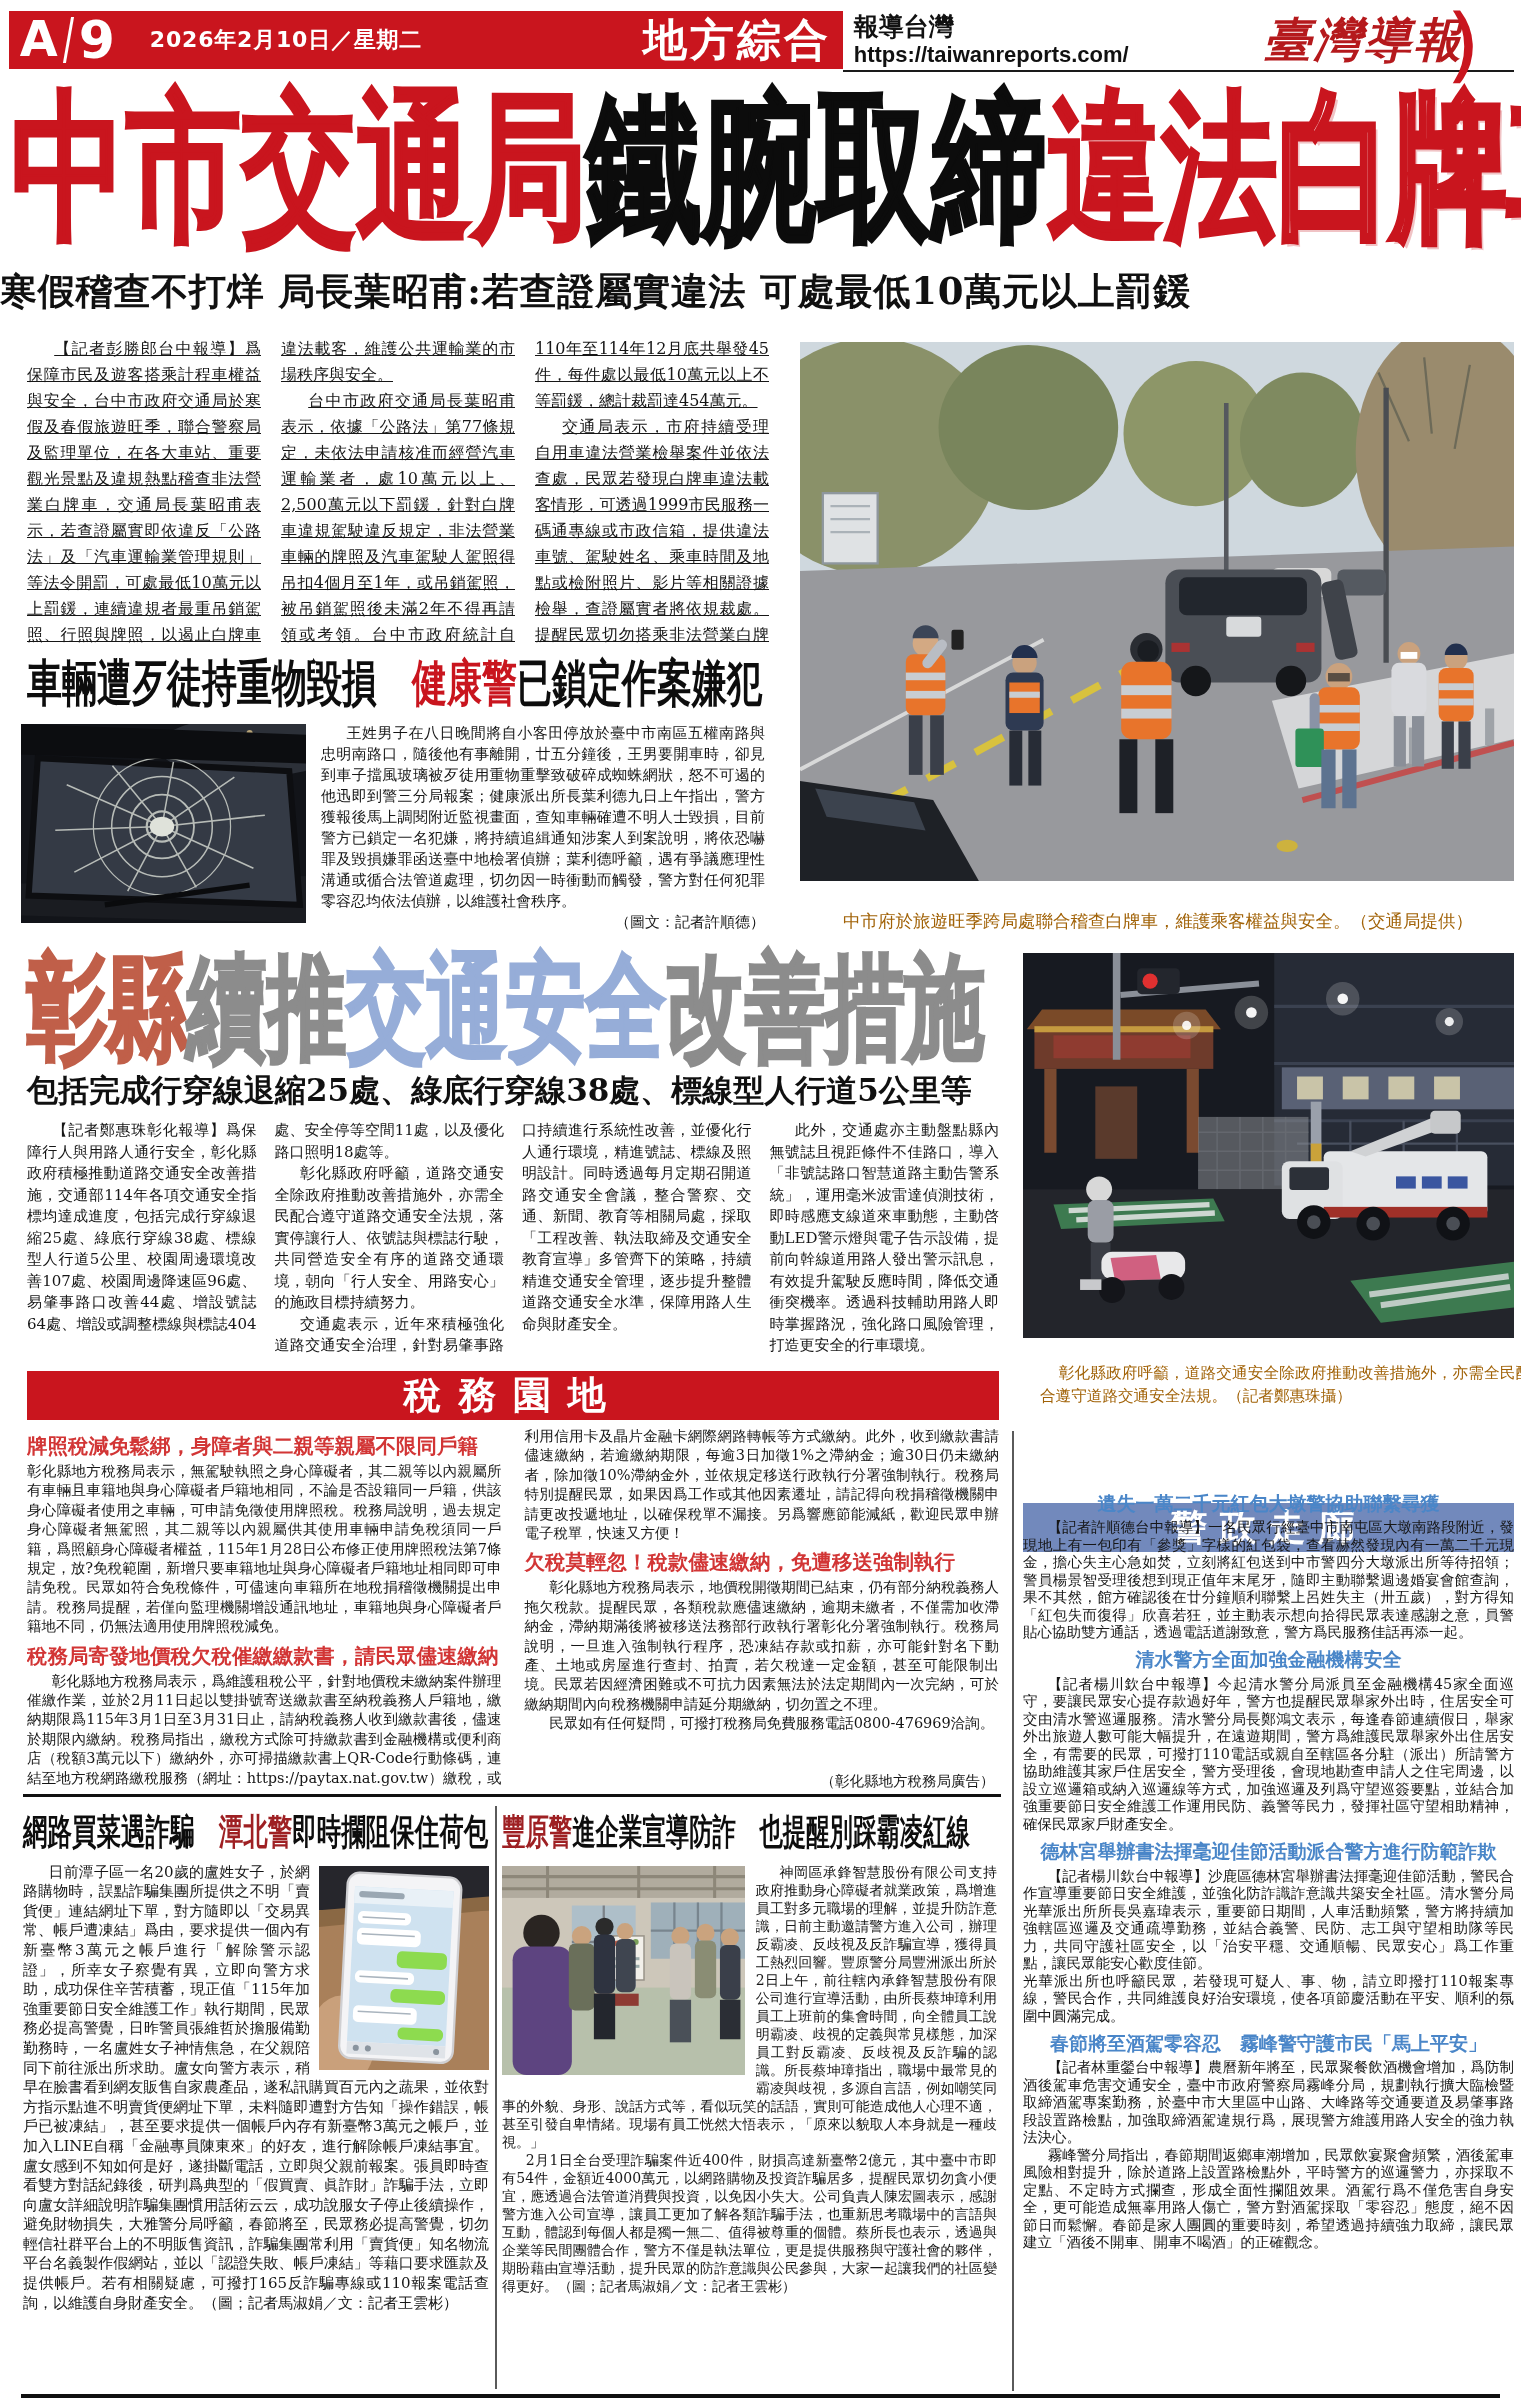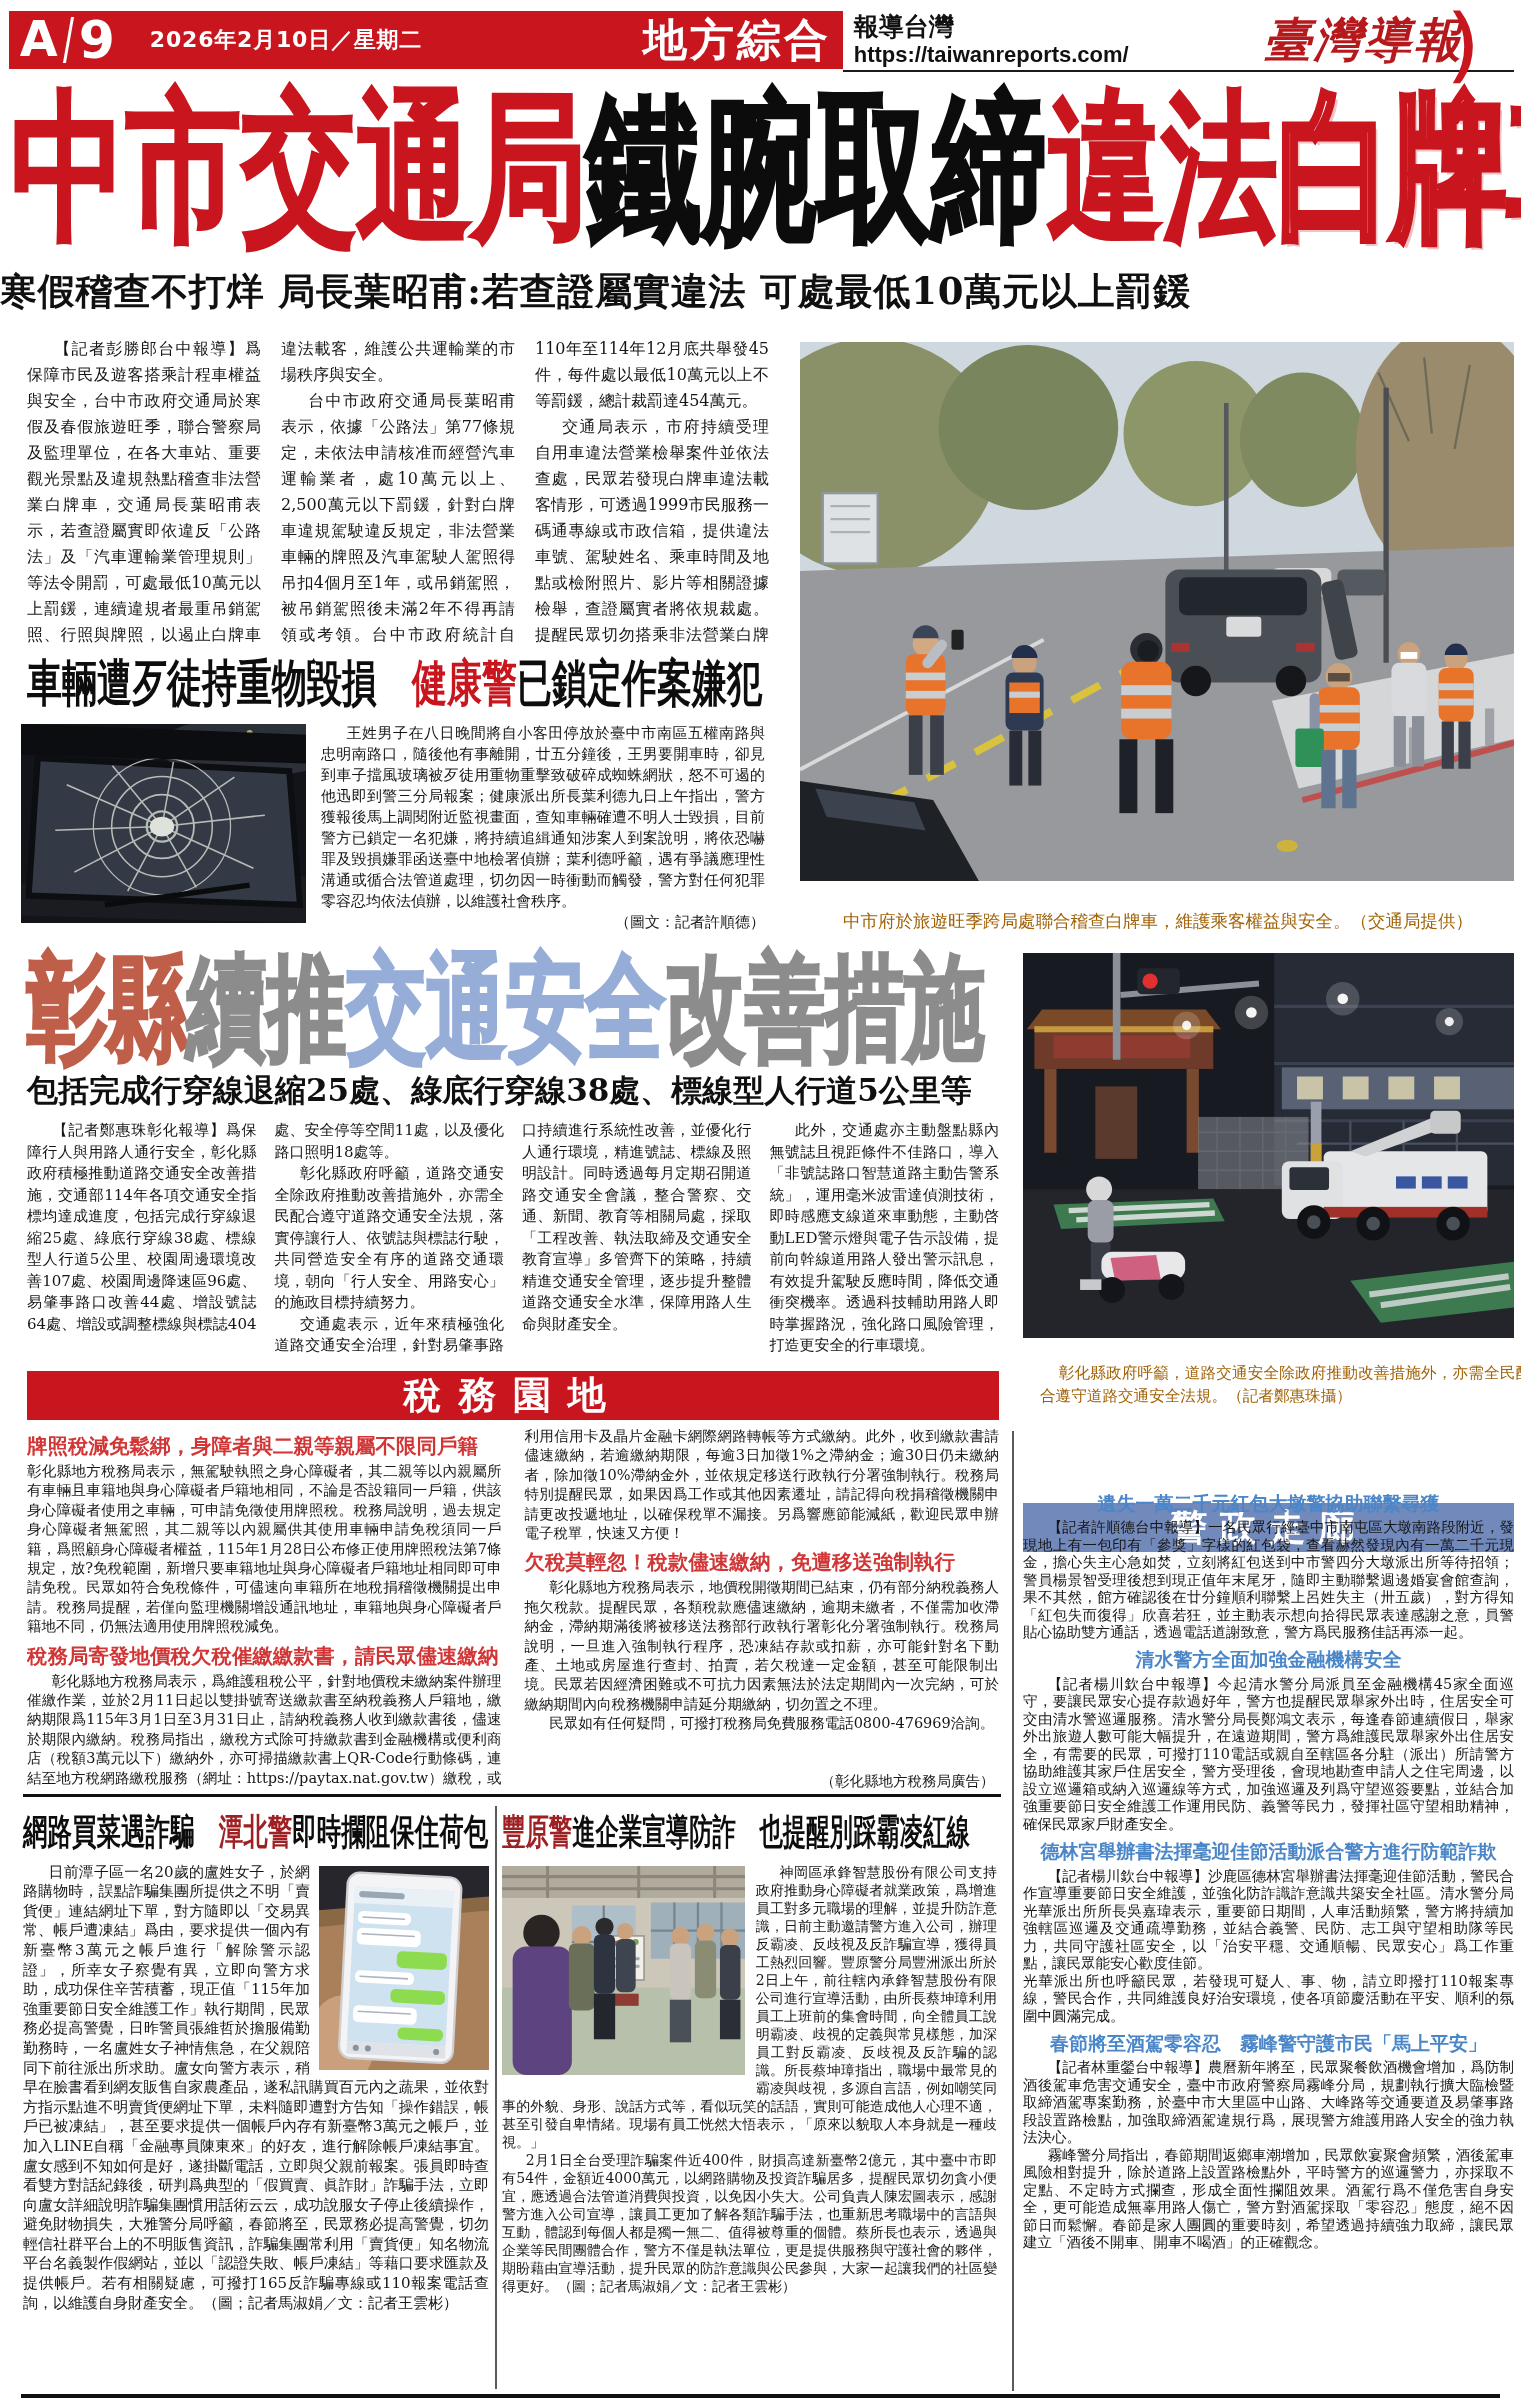--- a/index.html
+++ b/index.html
@@ -26,21 +26,21 @@
   .mh .red{color:#c9151e;-webkit-text-stroke:3px #c9151e;}
   .mh .blk{color:#0c0c0c;-webkit-text-stroke:3px #0c0c0c;}
   .mh .out{color:#ffffff;-webkit-text-stroke:6px #c9151e;text-shadow:5.3px 5.3px 0 #f0c3c5;}
   .sub1{position:absolute;left:0;top:269px;width:1522px;margin:0;text-align:left;
         font:bold 37px/44px "DejaVu Serif",serif;color:#101010;letter-spacing:0.8px;}
   
   .art{font-family:"DejaVu Serif",serif;text-align:justify;color:#161616;overflow:hidden;}
   .art p{margin:0;text-indent:1.7em;}
   .art p.flush{text-indent:0;}
   .a1{left:27px;top:336px;width:742px;height:313px;column-count:3;column-gap:20px;column-fill:auto;
-      font-size:16px;line-height:26px;}
+      font-size:16px;line-height:26px;text-decoration:underline;}
   .h2v{position:absolute;left:27px;top:651px;margin:0;white-space:nowrap;
        font:bold 50px/64px "DejaVu Serif",serif;transform:scaleX(.70);transform-origin:0 0;color:#0d0d0d;}
   .h2v .red{color:#c9151e;}
   .a2{left:321px;top:723px;width:444px;height:213px;font-size:15px;line-height:21px;}
   .sig{text-align:right;text-indent:0;margin:0;}
   
   .ch{position:absolute;left:27px;top:948px;margin:0;white-space:nowrap;
       font-family:"DejaVu Sans",sans-serif;font-weight:bold;font-size:114px;line-height:120px;
       transform:scaleX(.70);transform-origin:0 0;}
   .ch .c1{color:#c05f49;-webkit-text-stroke:3px #c05f49;}

